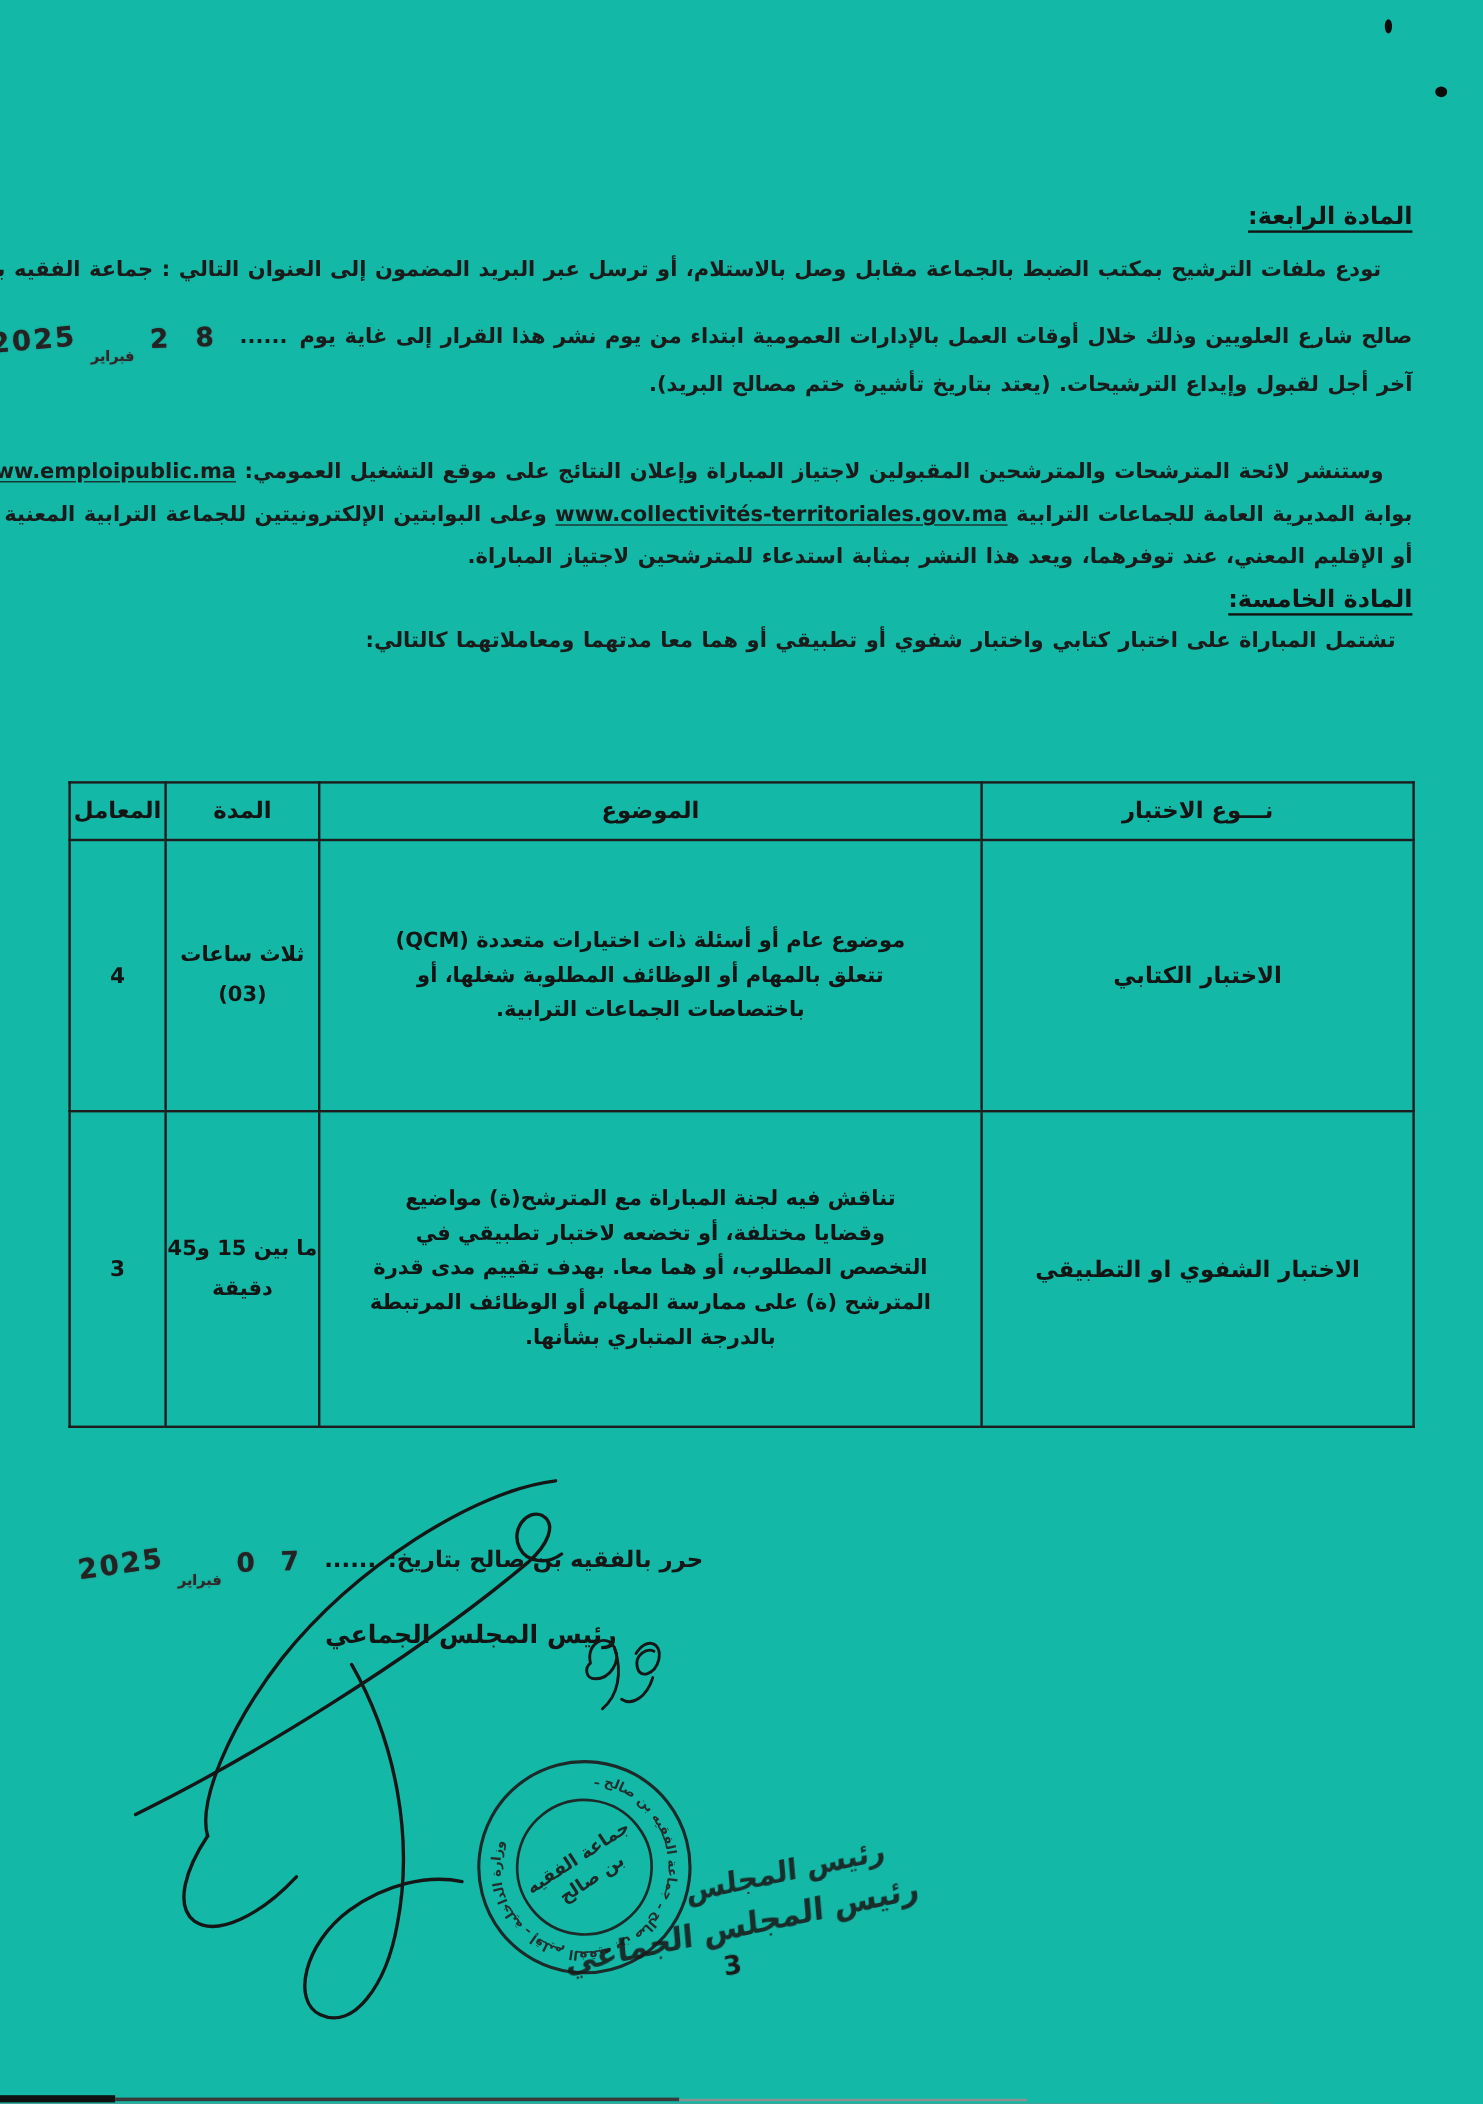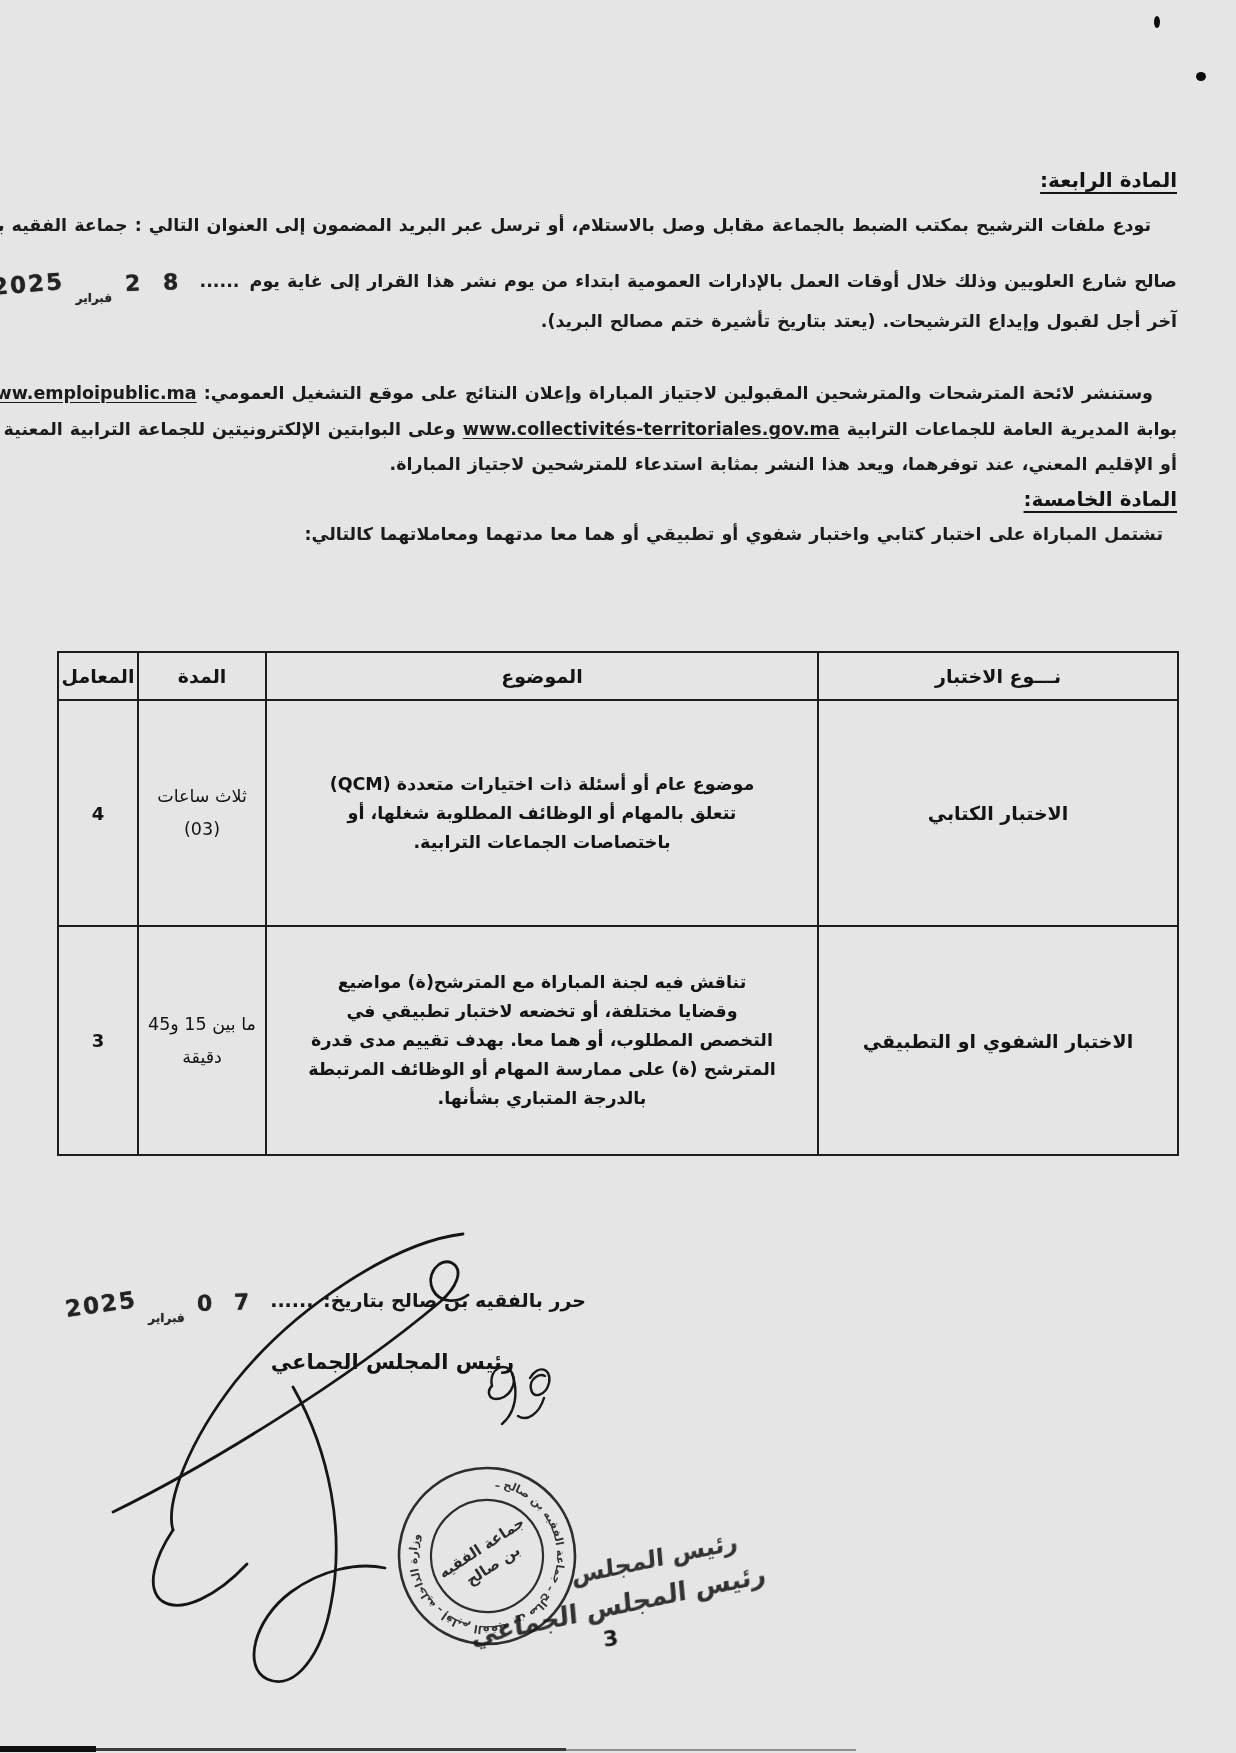--- a/index.html
+++ b/index.html
@@ -1,19 +1,19 @@
 <!DOCTYPE html>
 <html><head>
 <meta charset="utf-8">
 <style>
   * { margin:0; padding:0; box-sizing:border-box; }
   body { background:#888; font-family:"DejaVu Sans", sans-serif; }
   .page {
     position:relative; width:1236px; height:1753px; margin:0 auto;
-    background:#e5e5e5; overflow:hidden; color:#1b1b1b;
+    background:#14b8a6; overflow:hidden; color:#1b1b1b;
   }
   
   .h-art {
     position:absolute; right:59px; direction:rtl; font-size:20px; font-weight:bold;
     text-decoration:underline; text-underline-offset:5px; color:#141414; white-space:nowrap;
   }
   
   .line {
     position:absolute; right:59px; direction:rtl; font-size:17.5px; font-weight:600;
     color:#1b1b1b; word-spacing:1px;
@@ -38,24 +38,24 @@
     transform:rotate(-5deg); text-shadow:0 0 1px #444;
   }
   
   .exam-table {
     position:absolute; top:651px; left:57px; width:1120px; direction:rtl;
     border-collapse:collapse; table-layout:fixed; color:#141414;
   }
   .exam-table th, .exam-table td { border:2.5px solid #1d1d1d; vertical-align:middle; }
   .exam-table thead th { height:48px; font-size:19px; font-weight:bold; text-align:center; }
   .row-1 td { height:226px; }
-  .row-2 td { height:229px; }
+  .row-2 td { height:263px; }
   .cell-type { font-size:19px; font-weight:bold; text-align:center; padding:0 14px; }
   .cell-subject { font-size:17.5px; font-weight:600; text-align:center; padding:0 40px; line-height:29px; }
-  .cell-duration { font-size:17.5px; font-weight:400; text-align:center; line-height:33px; }
+  .cell-duration { font-size:17.5px; font-weight:700; text-align:center; line-height:33px; }
   .cell-coef { font-size:18px; font-weight:600; text-align:center; }
   
   .issued-line {
     position:absolute; top:1286px; right:650px; direction:rtl; white-space:nowrap;
     font-size:19px; font-weight:bold; color:#161616;
   }
   .president-title {
     position:absolute; top:1350px; right:722px; direction:rtl; white-space:nowrap;
     font-size:21px; font-weight:bold; color:#141414;
   }

